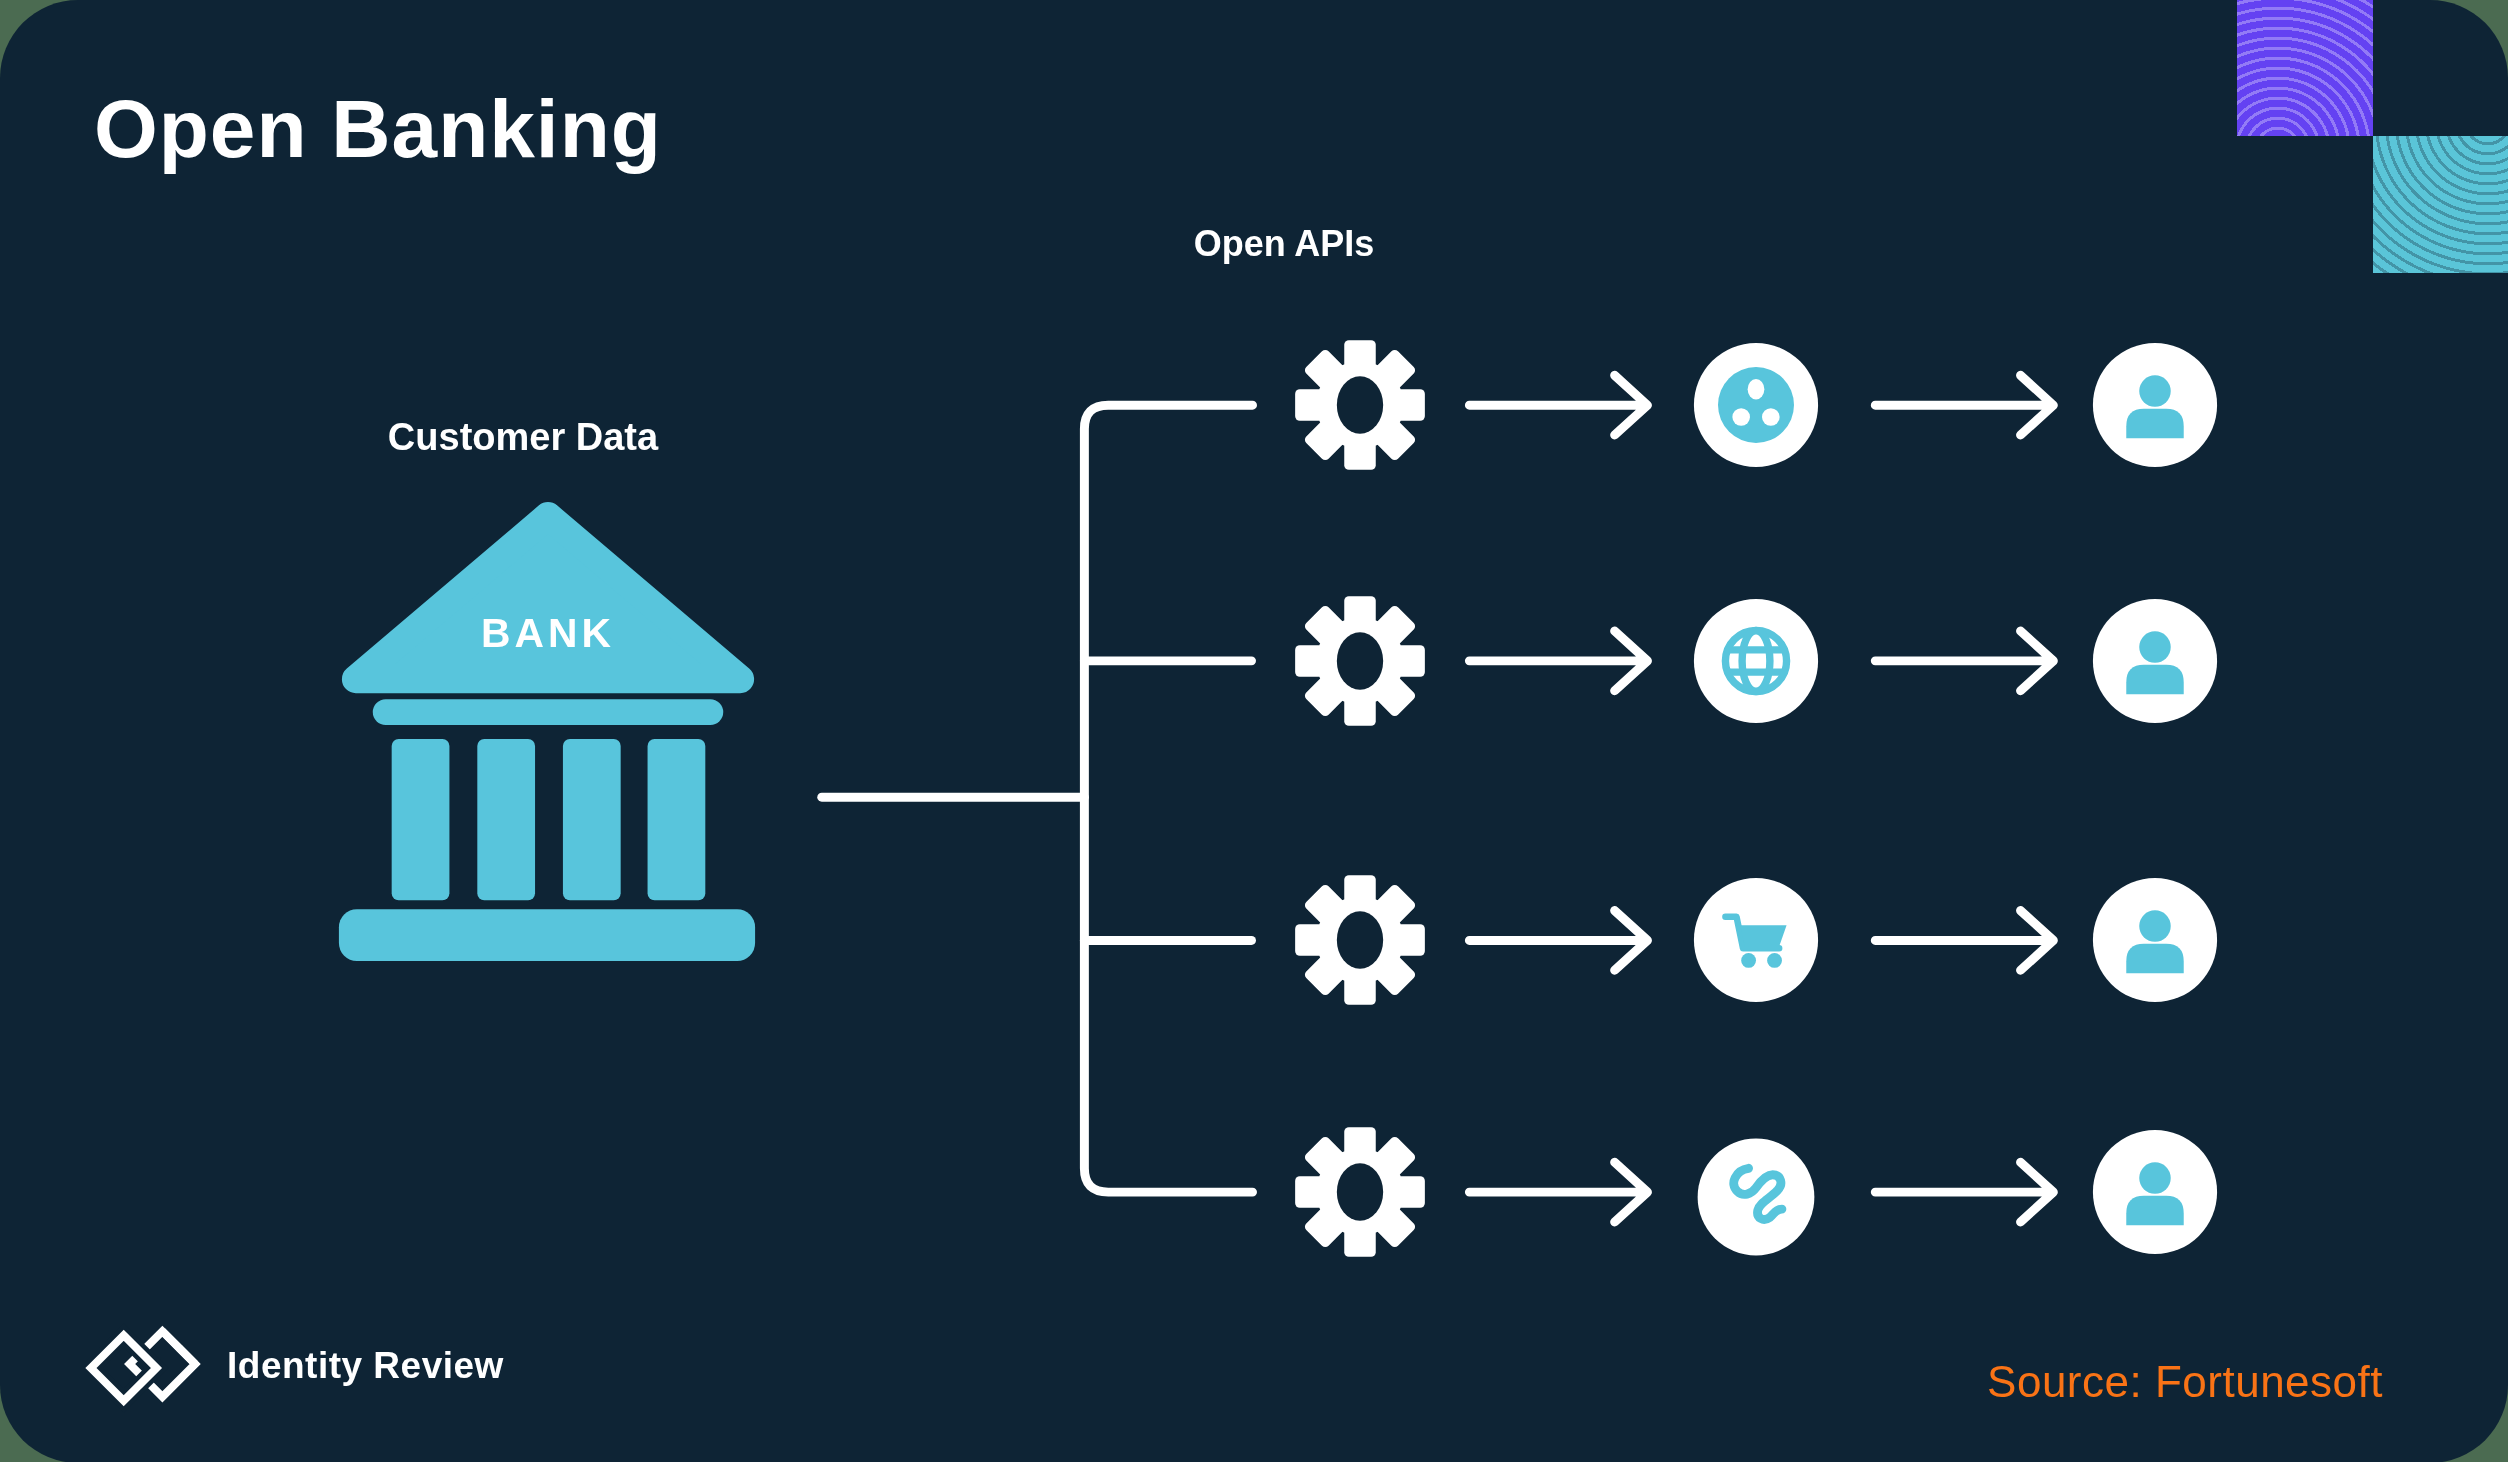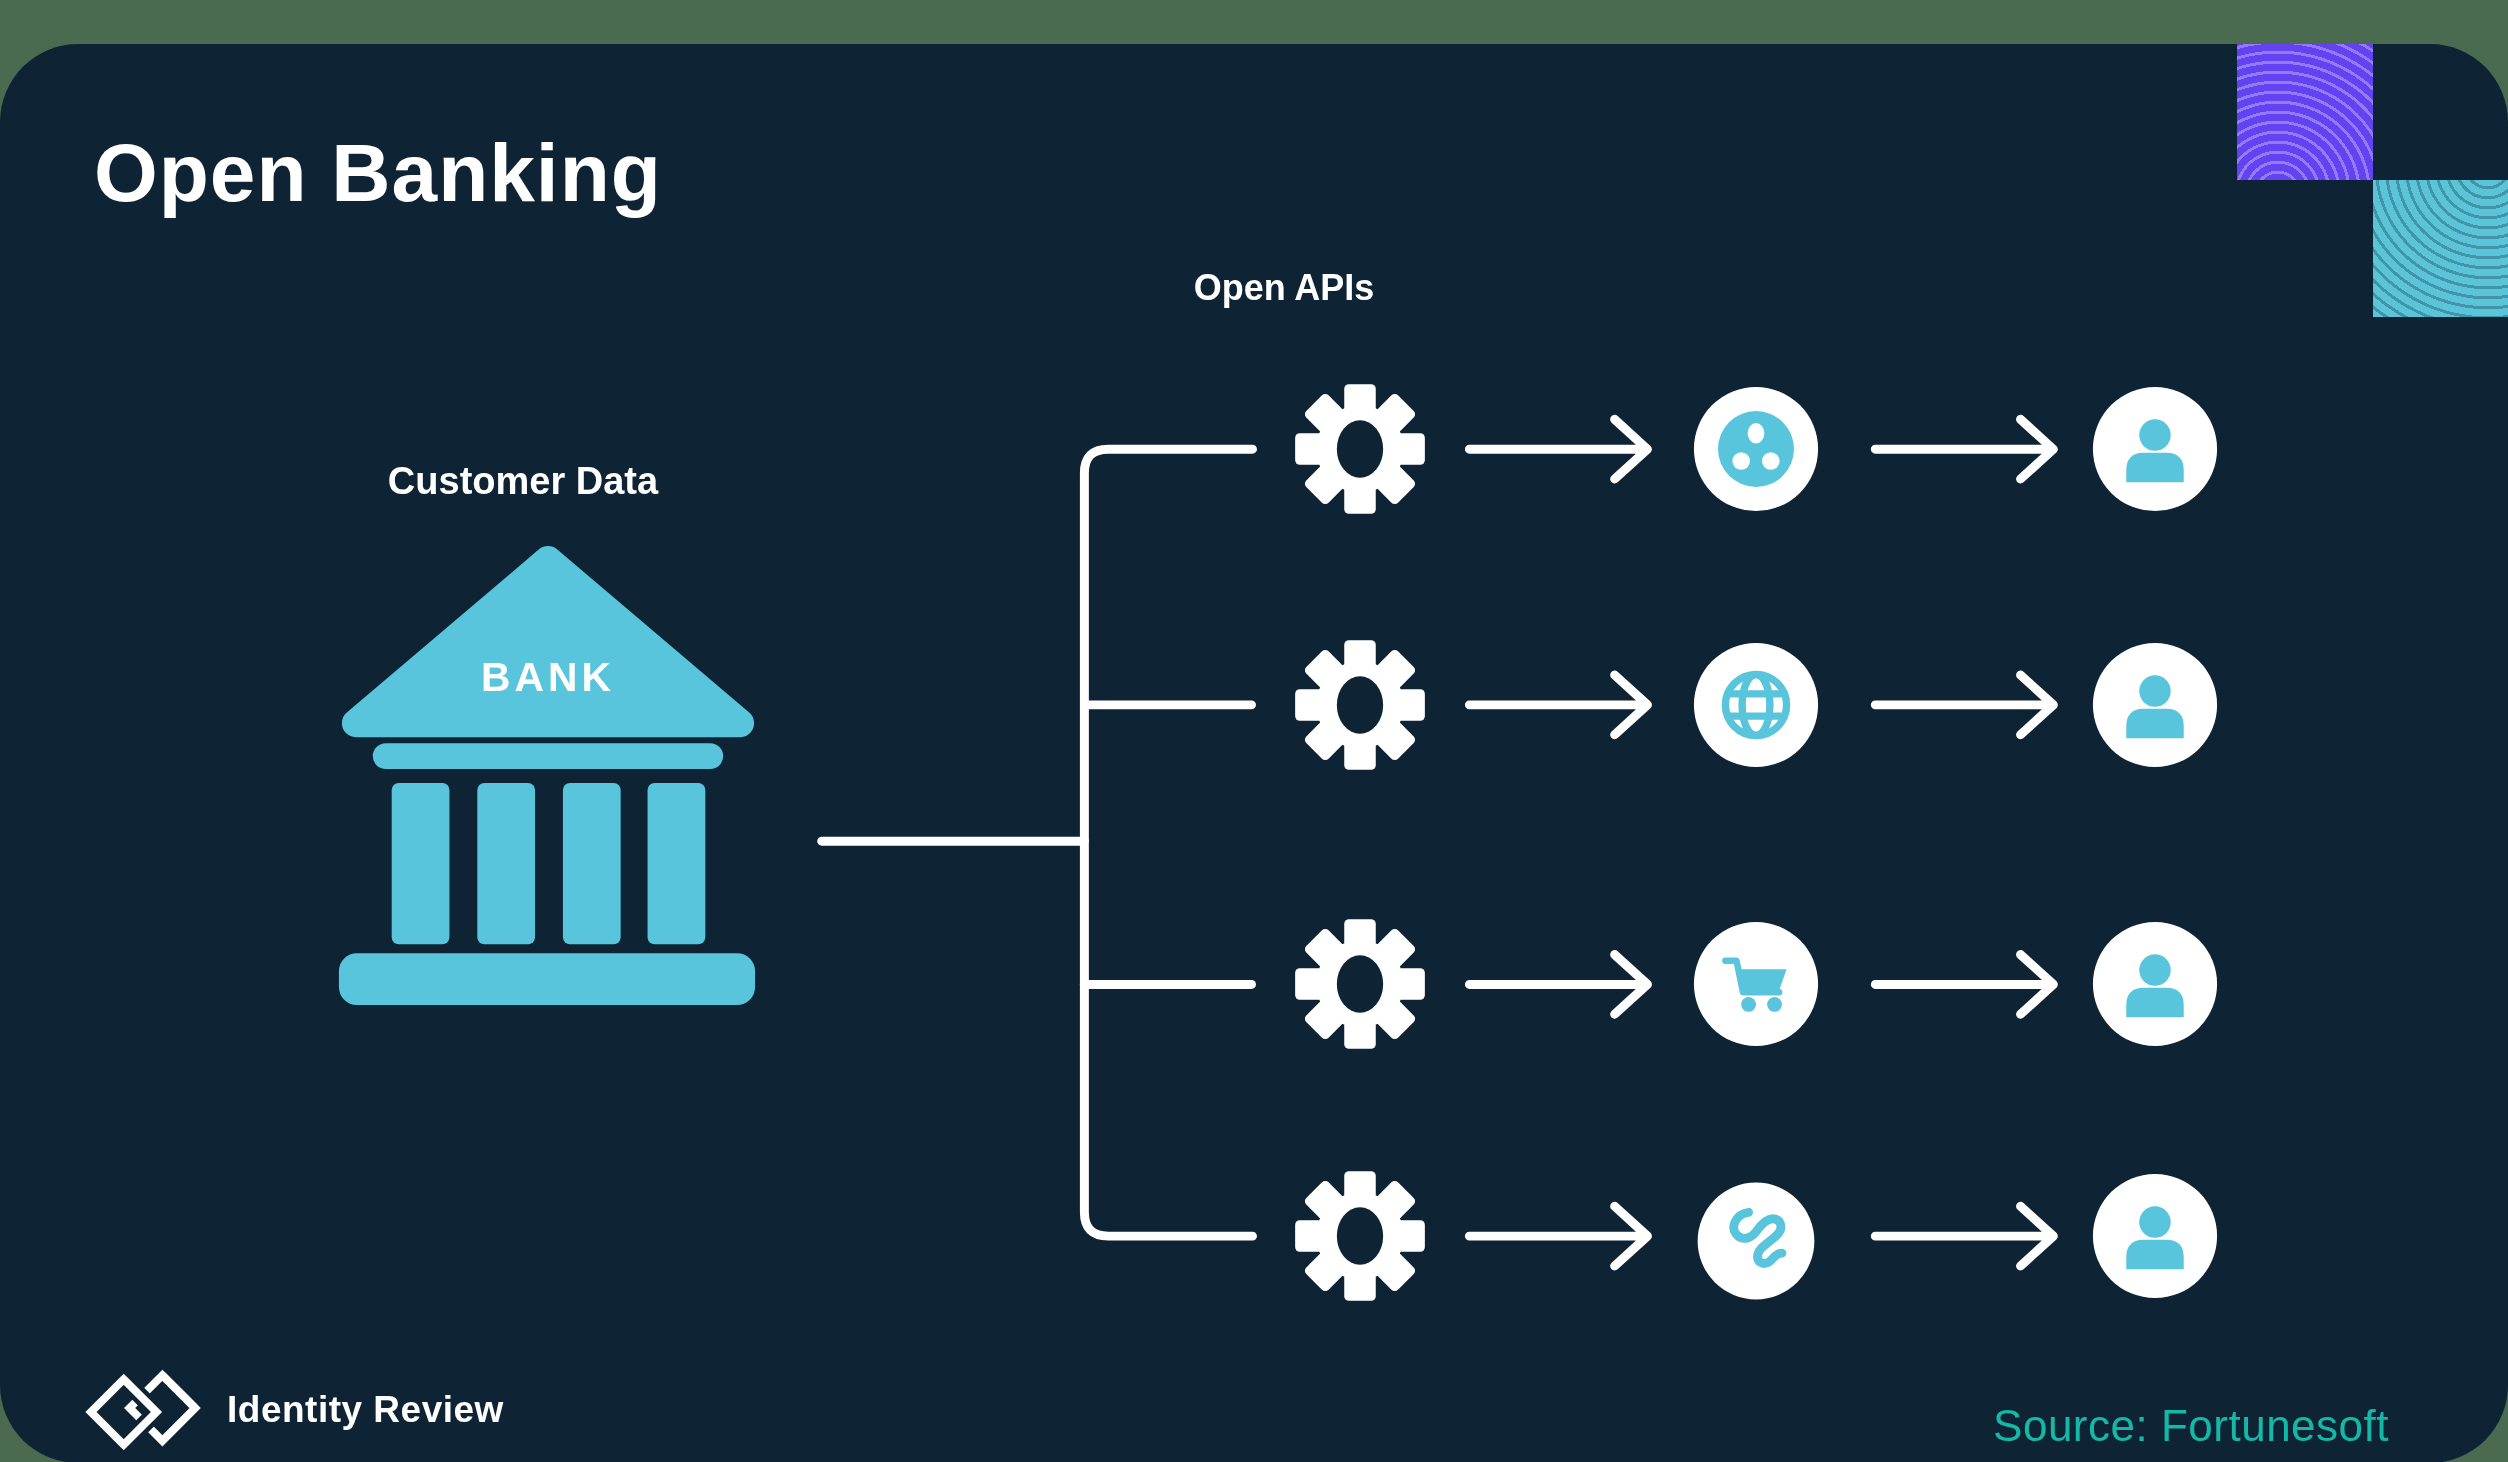--- a/index.html
+++ b/index.html
@@ -7,21 +7,20 @@
     background:#4b6b51;
     font-family:"Liberation Sans",sans-serif;
     -webkit-font-smoothing:antialiased;
   }
   .canvas{position:relative;width:2508px;height:1463px;overflow:hidden}
   .card{
     position:absolute;inset:0;
     background:#0e2435;
     border-radius:78px;
     overflow:hidden;
-    margin-top:44px;
   }
   .title{
     position:absolute;left:94px;top:82px;
     color:#ffffff;font-size:82px;font-weight:700;letter-spacing:1px;
     margin:0;
   }
   .col-label{
     position:absolute;
     color:#ffffff;font-size:36px;font-weight:600;
     text-align:center;transform:translateX(-50%);
@@ -42,22 +41,22 @@
   .sq-teal{
     left:2373px;top:136px;width:135px;height:137px;
     background-color:#5ac5d8;
     background-image:repeating-radial-gradient(circle at 85% -10%, rgba(14,36,53,0.30) 0 3px, transparent 3px 10px);
   }
   .brand-text{
     position:absolute;left:227px;top:1345px;
     color:#ffffff;font-size:37px;font-weight:700;letter-spacing:0.5px;
   }
   .source-text{
-    position:absolute;right:119px;top:1357px;
-    color:#14b8a6;font-size:44px;font-weight:400;letter-spacing:0.5px;
+    position:absolute;right:125px;top:1357px;
+    color:#f97316;font-size:44px;font-weight:400;letter-spacing:0.5px;
   }
 </style>
 </head>
 <body>
 
 <div class="canvas">
   <div class="card">
 
     <svg width="0" height="0" style="position:absolute" aria-hidden="true">
       <defs>

